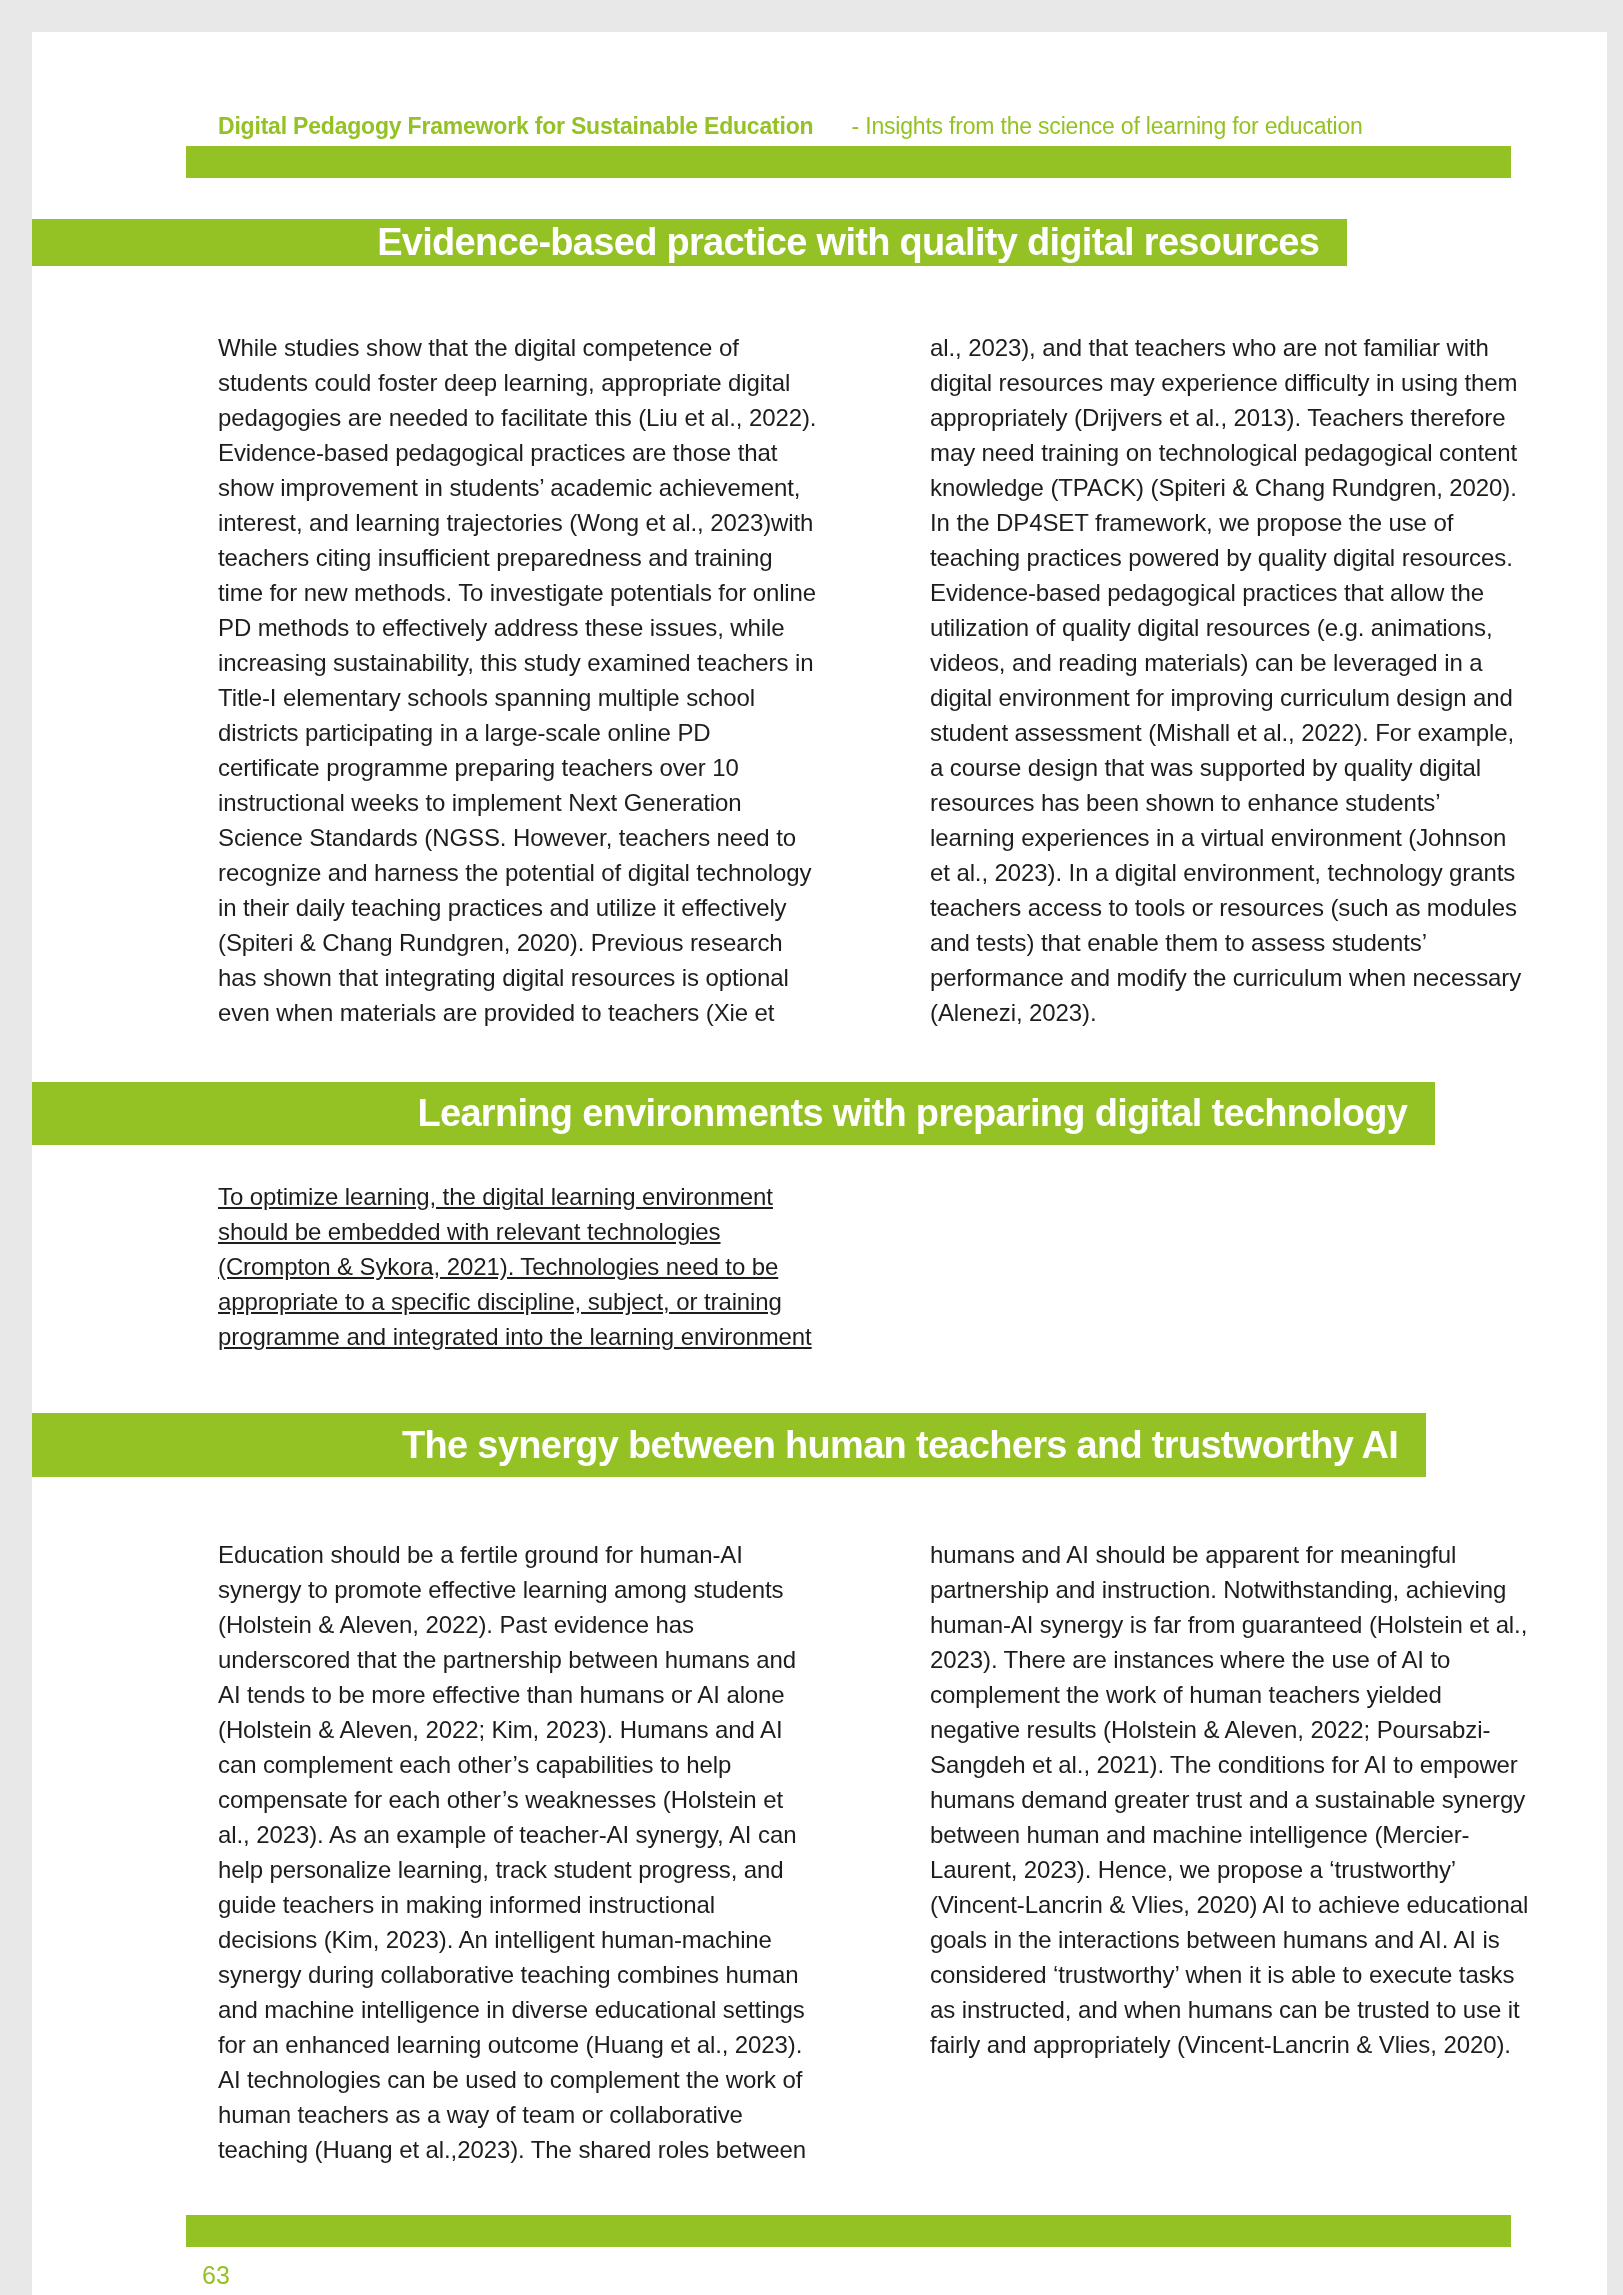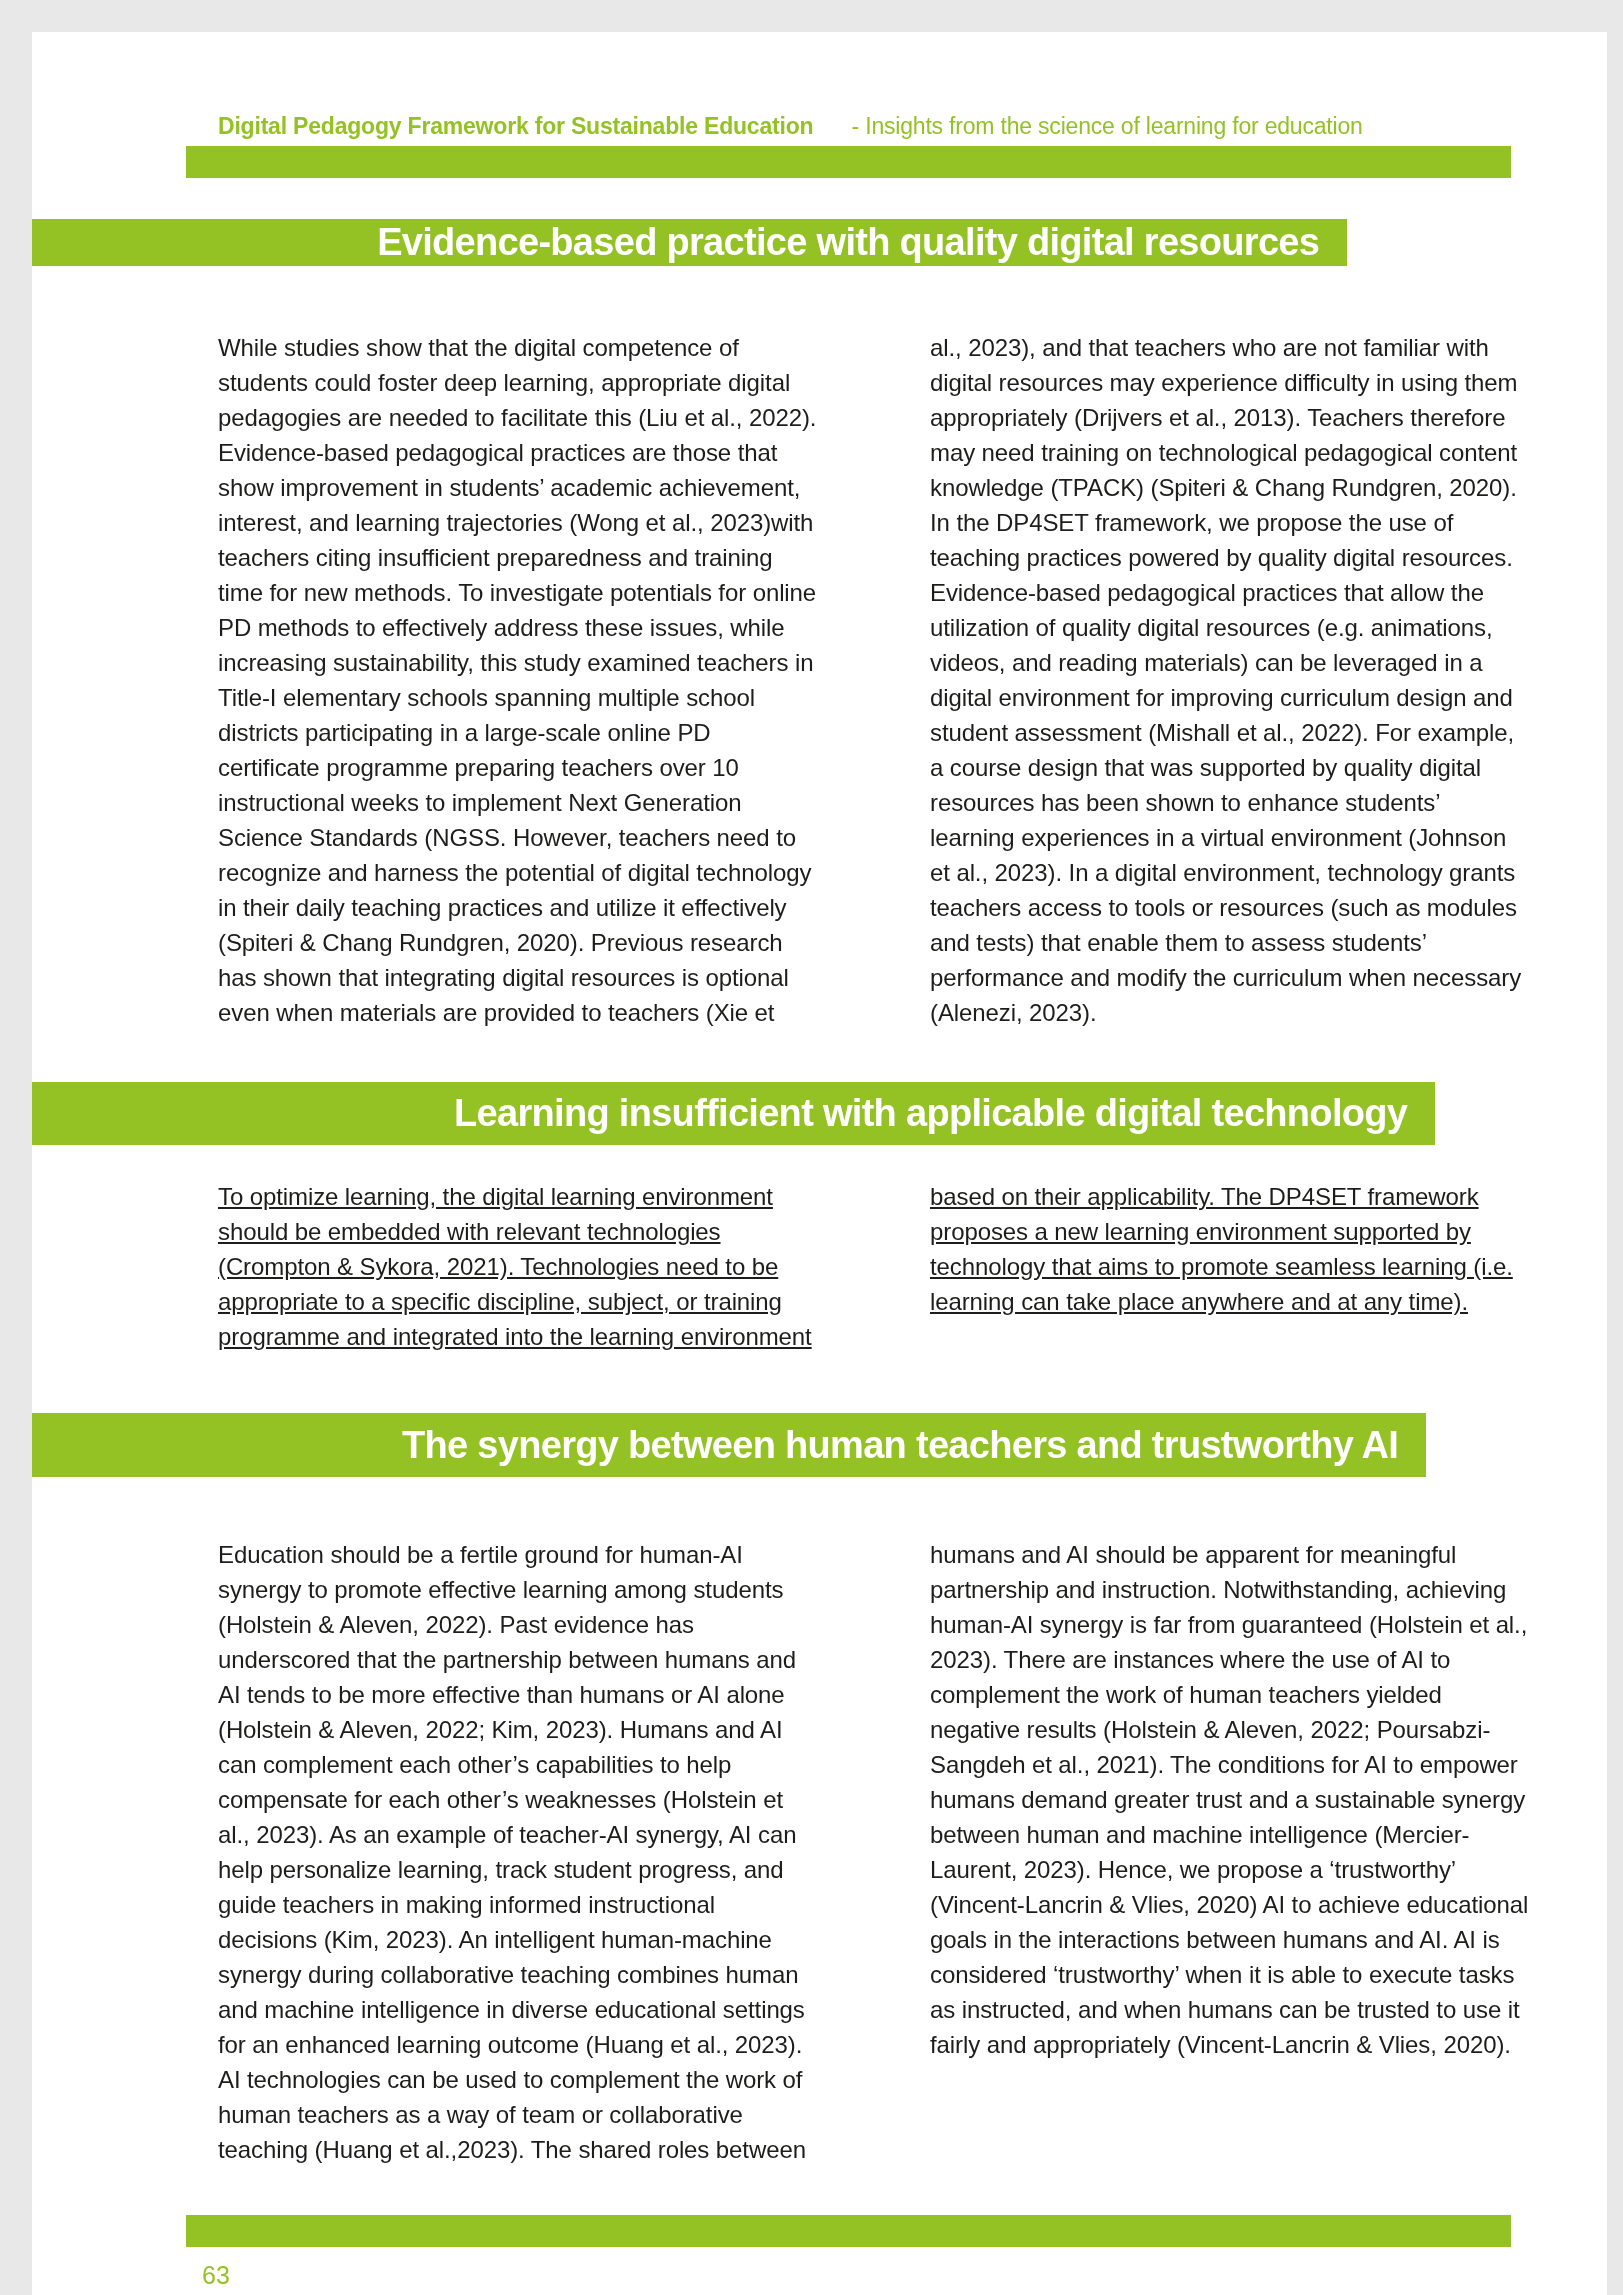--- a/index.html
+++ b/index.html
@@ -80,25 +80,24 @@
       <h2>Evidence-based practice with quality digital resources</h2>
     </div>
     <div class="cols cols-1">
       <p class="col">While studies show that the digital competence of students could foster deep learning, appropriate digital pedagogies are needed to facilitate this (Liu et al., 2022). Evidence-based pedagogical practices are those that show improvement in students’ academic achievement, interest, and learning trajectories (Wong et al., 2023)with teachers citing insufficient preparedness and training time for new methods. To investigate potentials for online PD methods to effectively address these issues, while increasing sustainability, this study examined teachers in Title-I elementary schools spanning multiple school districts participating in a large-scale online PD certificate programme preparing teachers over 10 instructional weeks to implement Next Generation Science Standards (NGSS. However, teachers need to recognize and harness the potential of digital technology in their daily teaching practices and utilize it effectively (Spiteri &amp; Chang Rundgren, 2020). Previous research has shown that integrating digital resources is optional even when materials are provided to teachers (Xie et</p>
       <p class="col">al., 2023), and that teachers who are not familiar with digital resources may experience difficulty in using them appropriately (Drijvers et al., 2013). Teachers therefore may need training on technological pedagogical content knowledge (TPACK) (Spiteri &amp; Chang Rundgren, 2020). In the DP4SET framework, we propose the use of teaching practices powered by quality digital resources. Evidence-based pedagogical practices that allow the utilization of quality digital resources (e.g. animations, videos, and reading materials) can be leveraged in a digital environment for improving curriculum design and student assessment (Mishall et al., 2022). For example, a course design that was supported by quality digital resources has been shown to enhance students’ learning experiences in a virtual environment (Johnson et al., 2023). In a digital environment, technology grants teachers access to tools or resources (such as modules and tests) that enable them to assess students’ performance and modify the curriculum when necessary (Alenezi, 2023).</p>
     </div>
   </section>
 
   <section>
     <div class="banner banner-2">
-      <h2>Learning insufficient with applicable digital technology</h2>
+      <h2>Learning environments with preparing digital technology</h2>
     </div>
     <div class="cols cols-2">
       <p class="col">To optimize learning, the digital learning environment should be embedded with relevant technologies (Crompton &amp; Sykora, 2021). Technologies need to be appropriate to a specific discipline, subject, or training programme and integrated into the learning environment</p>
-      <p class="col">based on their applicability. The DP4SET framework proposes a new learning environment supported by technology that aims to promote seamless learning (i.e. learning can take place anywhere and at any time).</p>
     </div>
   </section>
 
   <section>
     <div class="banner banner-3">
       <h2>The synergy between human teachers and trustworthy AI</h2>
     </div>
     <div class="cols cols-3">
       <p class="col">Education should be a fertile ground for human-AI synergy to promote effective learning among students (Holstein &amp; Aleven, 2022). Past evidence has underscored that the partnership between humans and AI tends to be more effective than humans or AI alone (Holstein &amp; Aleven, 2022; Kim, 2023). Humans and AI can complement each other’s capabilities to help compensate for each other’s weaknesses (Holstein et al., 2023). As an example of teacher-AI synergy, AI can help personalize learning, track student progress, and guide teachers in making informed instructional decisions (Kim, 2023). An intelligent human-machine synergy during collaborative teaching combines human and machine intelligence in diverse educational settings for an enhanced learning outcome (Huang et al., 2023). AI technologies can be used to complement the work of human teachers as a way of team or collaborative teaching (Huang et al.,2023). The shared roles between</p>
       <p class="col">humans and AI should be apparent for meaningful partnership and instruction. Notwithstanding, achieving human-AI synergy is far from guaranteed (Holstein et al., 2023). There are instances where the use of AI to complement the work of human teachers yielded negative results (Holstein &amp; Aleven, 2022; Poursabzi-Sangdeh et al., 2021). The conditions for AI to empower humans demand greater trust and a sustainable synergy between human and machine intelligence (Mercier-Laurent, 2023). Hence, we propose a ‘trustworthy’ (Vincent-Lancrin &amp; Vlies, 2020) AI to achieve educational goals in the interactions between humans and AI. AI is considered ‘trustworthy’ when it is able to execute tasks as instructed, and when humans can be trusted to use it fairly and appropriately (Vincent-Lancrin &amp; Vlies, 2020).</p>

